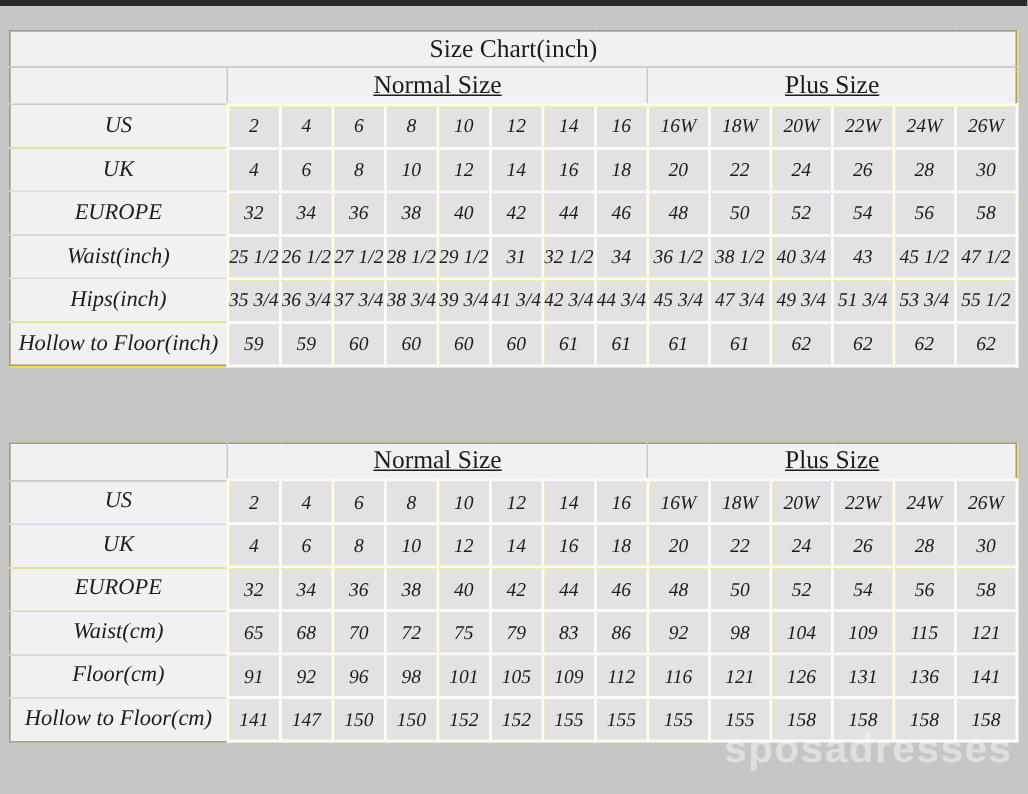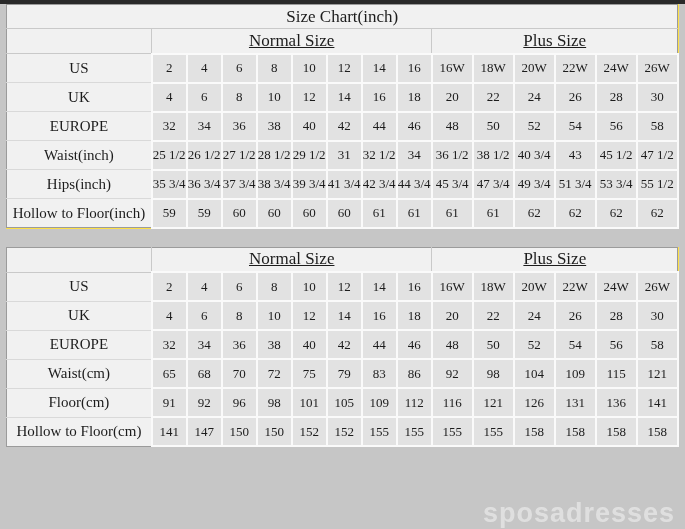--- a/index.html
+++ b/index.html
@@ -15,21 +15,21 @@
   }
   .top-bar {
     height: 4px;
     background: #2a2a2a;
     width: 100%;
   }
   .size-table {
     border-collapse: collapse;
     table-layout: fixed;
     width: 639px;
-    margin: 0 auto;
+    margin: 16px auto;
     background: #fde047;
     border: 1px solid #9b9b9b;
   }
   .size-table td {
     text-align: center;
     padding: 0;
     overflow: hidden;
     white-space: nowrap;
   }
   .title-row td {
@@ -40,37 +40,37 @@
   }
   .group-row td {
     background: #f1f1f1;
     font-size: 17px;
     height: 25px;
     border-bottom: 1px solid #c9c9c9;
     border-left: 1px solid #c9c9c9;
     text-decoration: underline;
   }
   .group-row td:first-child { border-left: none; }
-  .data-row { height: 29px; }
+  .data-row { height: 29px; font-style: italic; }
   .row-label {
     background: #f1f1f1;
     font-size: 15px;
     border-top: 1px solid #d9d9d9;
     border-right: 1px solid #d9d9d9;
   }
   .val {
     background: #e2e2e2;
     font-size: 13px;
     border: 2px solid #fafafa;
   }
   .table-gap { height: 18px; }
   .watermark {
     position: absolute;
     right: 10px;
-    bottom: 0;
+    bottom: 14px;
     font-family: "Liberation Sans", sans-serif;
     font-weight: bold;
     font-size: 27px;
     letter-spacing: 1px;
     color: #ffffff;
     opacity: 0.45;
     pointer-events: none;
     margin-left: 44px;
   }
 </style>

